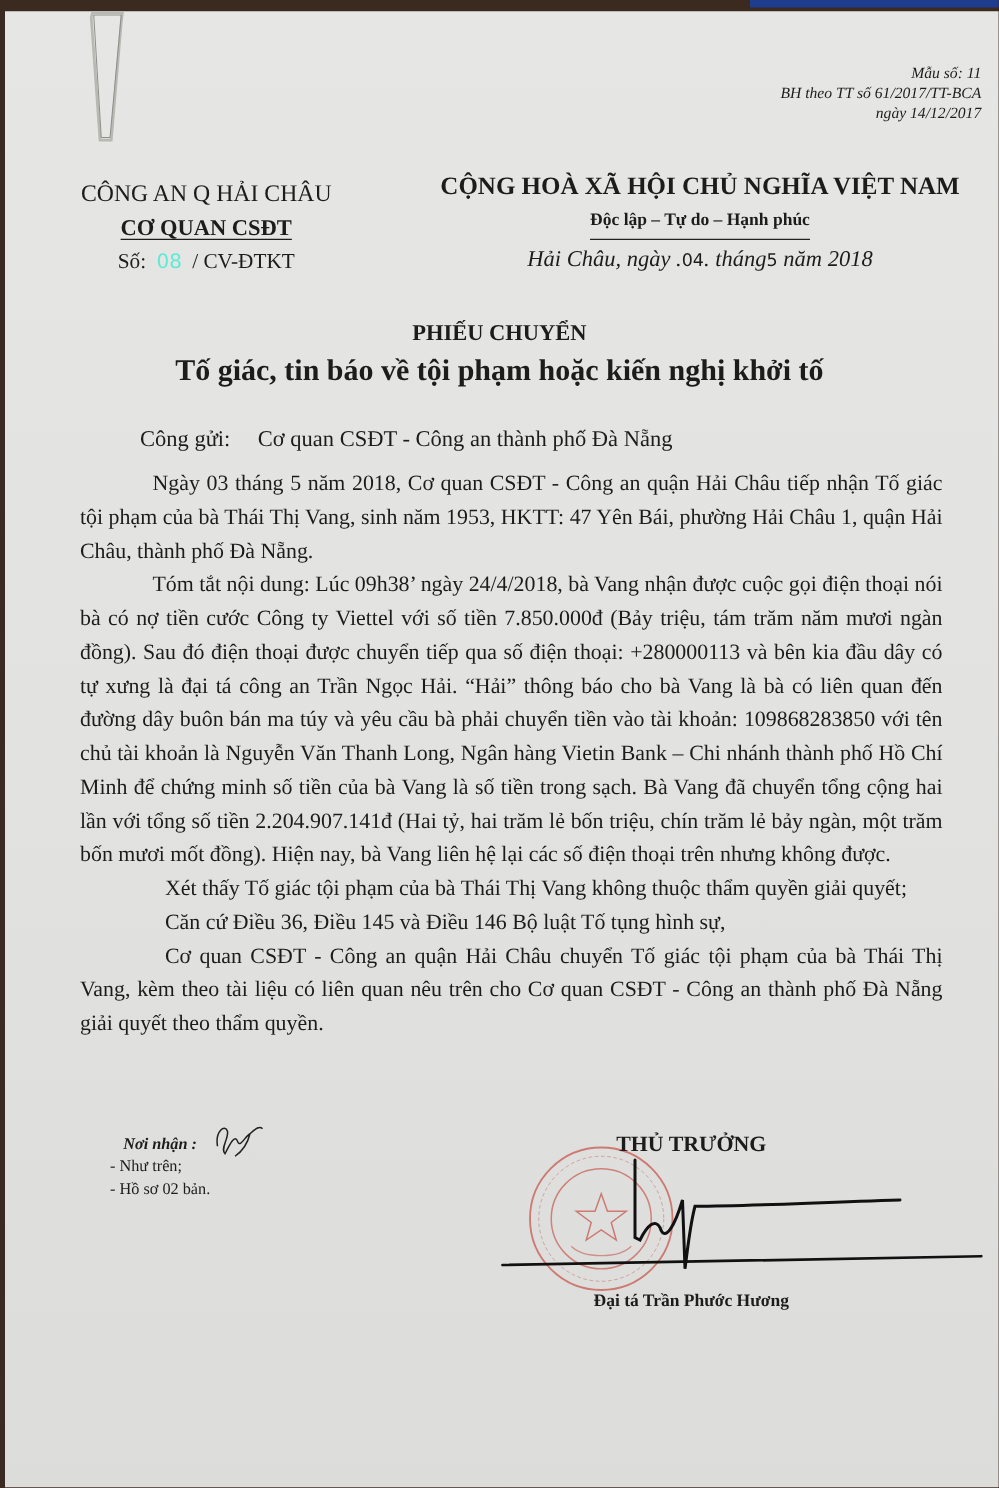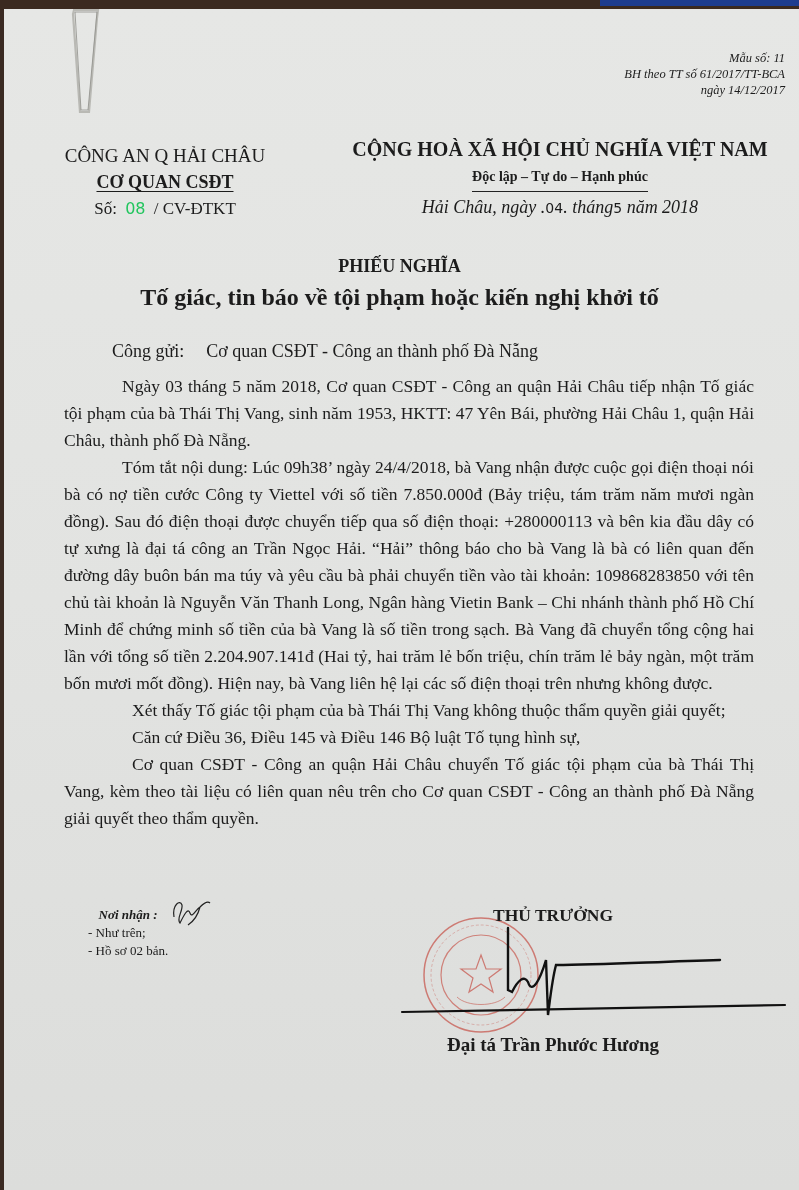--- a/index.html
+++ b/index.html
@@ -17,38 +17,38 @@
   }
   .paperclip {
     position: absolute; left: 70px; top: 4px; width: 36px; height: 112px;
   }
   .abs { position: absolute; white-space: nowrap; }
   .form-ref { right: 14px; top: 50px; text-align: right; font-style: italic; font-size: 12.5px; line-height: 16px; }
   .left-head { left: 40px; top: 143px; width: 250px; text-align: center; }
   .left-head .org { font-size: 19px; line-height: 26px; }
   .left-head .dept { font-size: 18px; font-weight: bold; line-height: 26px; text-decoration: underline; text-underline-offset: 3px; text-align: center; }
   .left-head .num { font-size: 17px; line-height: 28px; }
-  .left-head .num .hand { color: #22c55e; font-family: "DejaVu Sans", sans-serif; font-size: 16px; margin: 0 4px; }
+  .left-head .num .hand { color: #5eead4; font-family: "DejaVu Sans", sans-serif; font-size: 16px; margin: 0 4px; }
   .right-head { left: 325px; top: 135px; width: 470px; text-align: center; }
   .right-head .nation { font-size: 20px; font-weight: bold; line-height: 28px; }
   .right-head .motto { font-size: 14px; font-weight: bold; line-height: 28px; display: inline-block; border-bottom: 1.5px solid #222; }
   .right-head .date { font-size: 18px; font-style: italic; line-height: 30px; }
   .right-head .date .hand { font-style: normal; font-family: "DejaVu Sans", sans-serif; font-size: 14px; }
   .title { left: 0; width: 799px; top: 256px; text-align: center; font-weight: bold; font-size: 18px; }
   .subtitle { left: 0; width: 799px; top: 284px; text-align: center; font-weight: bold; font-size: 24px; }
   .kinh-gui { left: 112px; top: 341px; font-size: 18px; }
   .kinh-gui .val { margin-left: 22px; }
   .body { left: 64px; top: 373px; width: 690px; font-size: 17.5px; line-height: 27px; text-align: justify; white-space: normal; }
   .body p { margin: 0; text-indent: 58px; }
   .body p.noind { text-indent: 68px; }
   .recipients { left: 88px; top: 906px; font-size: 13px; line-height: 18px; }
   .recipients .lbl { font-style: italic; font-weight: bold; text-align: center; }
   .sign { left: 418px; top: 905px; width: 270px; text-align: center; }
   .sign .role { font-weight: bold; font-size: 17.5px; }
-  .sign .name { position: absolute; left: 0; top: 129px; width: 270px; font-weight: bold; font-size: 19px; }
+  .sign .name { position: absolute; left: 0; top: 129px; width: 270px; font-weight: bold; font-size: 14px; }
   .stamp { position: absolute; left: 421px; top: 915px; width: 120px; height: 120px; }
   .sigsvg { position: absolute; left: 400px; top: 920px; width: 399px; height: 100px; }
   .handsig { position: absolute; left: 170px; top: 897px; width: 45px; height: 30px; }
 </style>
 </head>
 <body>
 
 <div class="topbar"></div>
 <div class="topbar-blue"></div>
 
@@ -76,21 +76,21 @@
 </div>
 
 <div class="abs right-head">
   <div class="nation">CỘNG HOÀ XÃ HỘI CHỦ NGHĨA VIỆT NAM</div>
   <div><span class="motto">Độc lập – Tự do – Hạnh phúc</span></div>
   <div class="date">
     <span>Hải Châu, ngày .</span><span class="hand">04</span><span>. tháng</span><span class="hand">5</span><span> năm 2018</span>
   </div>
 </div>
 
-<div class="abs title">PHIẾU NGHĨA</div>
+<div class="abs title">PHIẾU CHUYỂN</div>
 <div class="abs subtitle">Tố giác, tin báo về tội phạm hoặc kiến nghị khởi tố</div>
 
 <div class="abs kinh-gui">
   <span>Công gửi:</span><span class="val">Cơ quan CSĐT - Công an thành phố Đà Nẵng</span>
 </div>
 
 <div class="abs body">
   <p>Ngày 03 tháng 5 năm 2018, Cơ quan CSĐT - Công an quận Hải Châu tiếp nhận Tố giác tội phạm của bà Thái Thị Vang, sinh năm 1953, HKTT: 47 Yên Bái, phường Hải Châu 1, quận Hải Châu, thành phố Đà Nẵng.</p>
   <p>Tóm tắt nội dung: Lúc 09h38’ ngày 24/4/2018, bà Vang nhận được cuộc gọi điện thoại nói bà có nợ tiền cước Công ty Viettel với số tiền 7.850.000đ (Bảy triệu, tám trăm năm mươi ngàn đồng). Sau đó điện thoại được chuyển tiếp qua số điện thoại: +280000113 và bên kia đầu dây có tự  xưng là đại tá công an Trần Ngọc Hải. “Hải” thông báo cho bà Vang là bà có liên quan đến đường dây buôn bán ma túy và yêu cầu bà phải chuyển tiền vào tài khoản: 109868283850 với tên chủ tài khoản là Nguyễn Văn Thanh Long, Ngân hàng Vietin Bank – Chi nhánh thành phố Hồ Chí Minh để chứng minh số tiền của bà Vang là số tiền trong sạch. Bà Vang đã chuyển tổng cộng hai lần với tổng số tiền 2.204.907.141đ (Hai tỷ, hai trăm lẻ bốn triệu, chín trăm lẻ bảy ngàn, một trăm bốn mươi mốt đồng). Hiện nay, bà Vang liên hệ lại các số điện thoại trên nhưng không được.</p>
   <p class="noind">Xét thấy Tố giác tội phạm của bà Thái Thị Vang không thuộc thẩm quyền giải quyết;</p>

